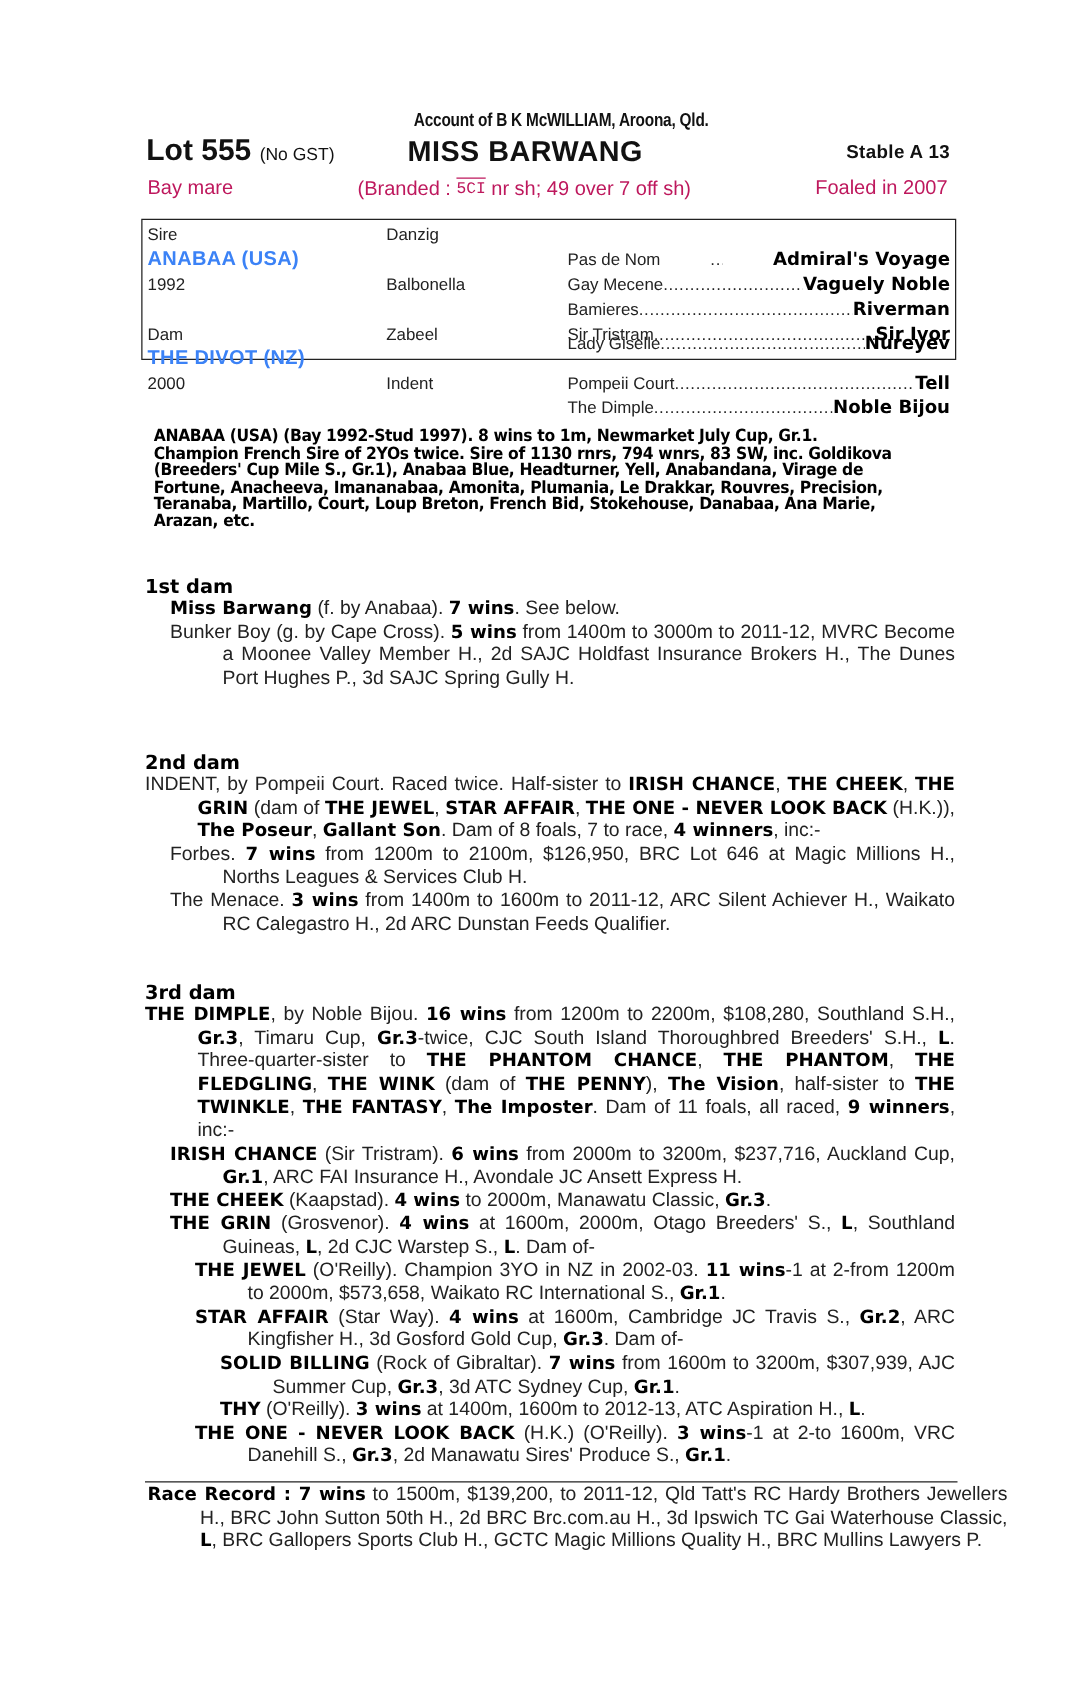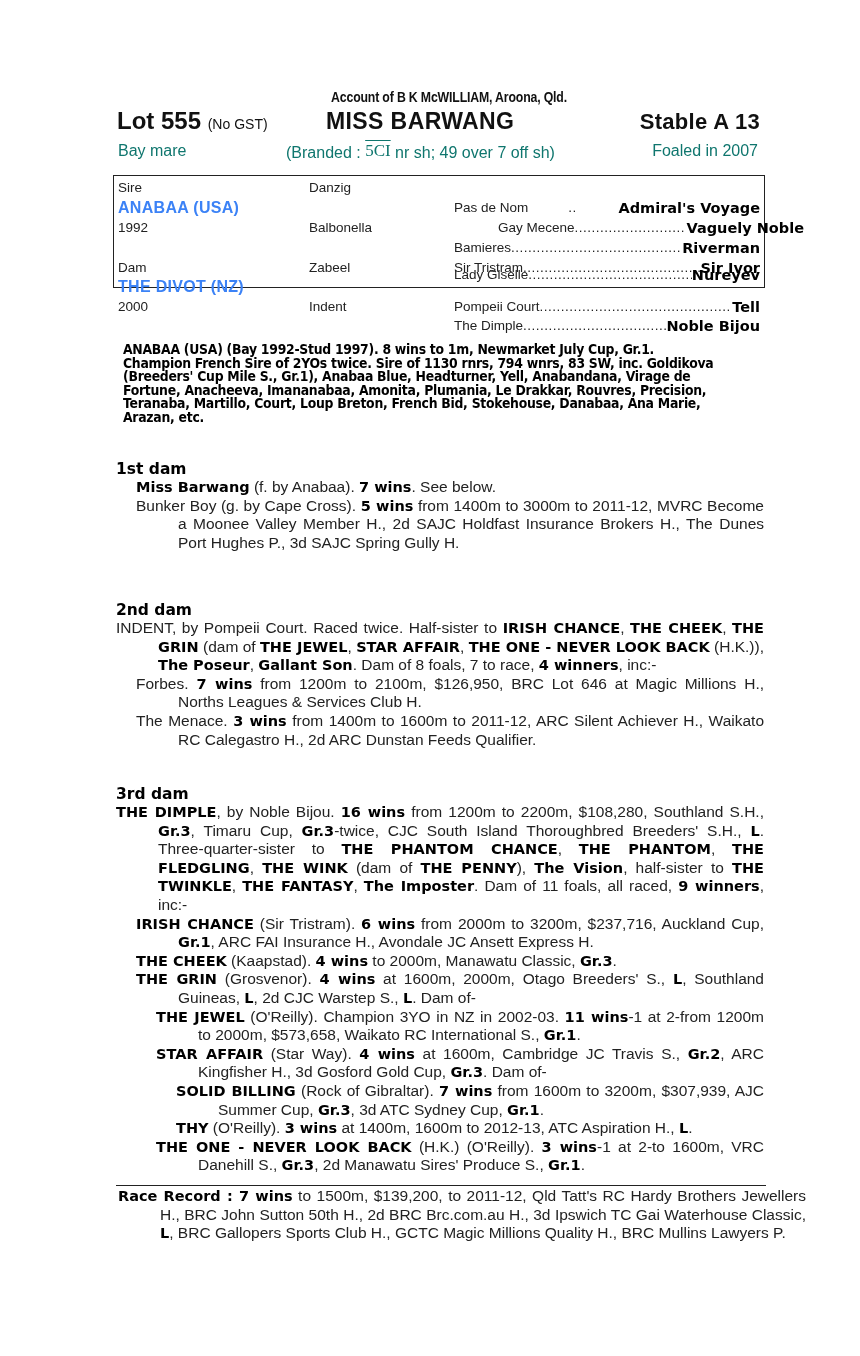--- a/index.html
+++ b/index.html
@@ -3,25 +3,25 @@
 <meta charset="utf-8">
 <style>
   html, body { margin: 0; padding: 0; background: #ffffff; }
   body { width: 860px; height: 1356px; position: relative; color: #111; font-family: "Liberation Sans", sans-serif; }
   .page { position: absolute; left: 116px; top: 88px; width: 648px; }
   .account { text-align: center; font-family: "Liberation Sans", sans-serif; font-weight: bold; font-size: 15px; letter-spacing: -0.2px; transform: scaleX(0.82); transform-origin: center; height: 18px; line-height: 18px; margin-left: 18px; }
   .lotrow { position: relative; height: 28px; margin-top: 1px; }
   .lot { position: absolute; left: 1px; top: 0; font-weight: bold; font-size: 24px; line-height: 28px; }
   .lot .nogst { font-weight: normal; font-size: 14px; }
   .horse { position: absolute; left: 210px; top: 0; font-weight: bold; font-size: 23px; line-height: 28px; letter-spacing: 0.4px; }
-  .stable { position: absolute; right: 4px; top: 2px; font-weight: bold; font-size: 22px; line-height: 26px; letter-spacing: 0.3px; margin-left: 32px; }
-  .inforow { position: relative; height: 24px; font-size: 16px; line-height: 24px; margin-top: 4px; color: #0f766e; }
+  .stable { position: absolute; right: 4px; top: 2px; font-weight: bold; font-size: 15px; line-height: 26px; letter-spacing: 0.3px; margin-left: 32px; }
+  .inforow { position: relative; height: 24px; font-size: 16px; line-height: 24px; margin-top: 4px; color: #be185d; }
   .inforow .sex { position: absolute; left: 2px; }
   .inforow .brand { position: absolute; left: 170px; }
-  .brand-mark { font-family: Liberation Serif, serif; font-size: 17px; text-decoration: overline; vertical-align: 2px; text-align: center; }
+  .brand-mark { font-family: Liberation Mono, monospace; font-size: 13px; text-decoration: overline; vertical-align: 2px; text-align: center; }
   .inforow .foaled { position: absolute; right: 6px; }
 
   .pedigree { position: absolute; left: -3px; top: 87px; width: 652px; height: 113px; border: 1.5px solid #222; box-sizing: border-box; }
   .ped-row { position: absolute; font-size: 13.5px; line-height: 20px; color: #222; }
   .ped-big { font-weight: bold; font-size: 16px; letter-spacing: 0.3px; color: #3b82f6; }
   .ped-gp { position: absolute; left: 340px; width: 306px; display: flex; font-size: 13.5px; line-height: 20px; color: #222; }
   .ped-gp .a { white-space: nowrap; }
   .ped-gp .dots { flex: 1; overflow: hidden; white-space: nowrap; }
   .ped-gp .dots::before { content: "...................................................................................................."; letter-spacing: 0.5px; }
   .ped-gp .b { white-space: nowrap; }
@@ -74,21 +74,21 @@
     <div class="ped-row" style="left:195px;top:2px;">Danzig</div>
     <div class="ped-row" style="left:195px;top:42px;">Balbonella</div>
     <div class="ped-row" style="left:195px;top:82px;">Zabeel</div>
     <div class="ped-row" style="left:195px;top:121px;">Indent</div>
 
     <div class="ped-gp" style="top:22px;gap:40px;">
         <span class="a">Pas de Nom</span>
         <span class="dots"></span>
         <span class="b">Admiral's Voyage</span>
       </div>
-    <div class="ped-gp" style="top:42px;margin-left:44px;">
+    <div class="ped-gp" style="top:42px;">
         <span class="a">Gay Mecene </span>
         <span class="dots"></span>
         <span class="b">Vaguely Noble</span>
       </div>
     <div class="ped-gp" style="top:62px;">
         <span class="a">Bamieres</span>
         <span class="dots"></span>
         <span class="b">Riverman</span>
       </div>
     <div class="ped-gp" style="top:82px;">

